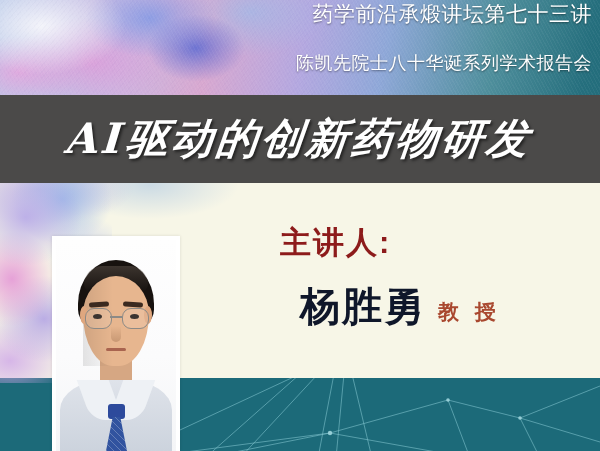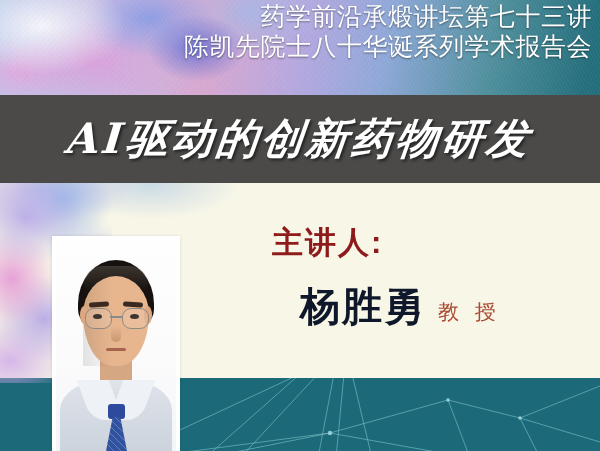--- a/index.html
+++ b/index.html
@@ -64,26 +64,26 @@
     position: absolute;
     top: 2px;
     right: 8px;
     width: 430px;
     text-align: right;
     color: #ffffff;
     line-height: 1.18;
     text-shadow: 0 1px 2px rgba(0,0,0,.45);
   }
   .header-line {
-    font-size: 25px;
+    font-size: 21px;
     font-weight: 500;
     letter-spacing: .5px;
     white-space: nowrap;
   }
-  .header-line.l2 { font-size: 25px; }
+  .header-line.l2 { font-size: 18px; margin-top: 26px; }
 
   
   .title-band {
     position: absolute;
     left: 0;
     top: 95px;
     width: 600px;
     height: 88px;
     background: #4b4a49;
     display: flex;
@@ -263,21 +263,21 @@
   }
   .p-tie-body:after {
     content:"";
     position:absolute; inset:0;
     background-image: repeating-linear-gradient(45deg, rgba(255,255,255,.25) 0 1px, rgba(255,255,255,0) 1px 5px);
   }
 
   
   .speaker-label {
     position: absolute;
-    left: 272px;
+    left: 280px;
     top: 222px;
     font-size: 31px;
     font-weight: 600;
     color: #8d1b1b;
     letter-spacing: 2px;
     white-space: nowrap;
   }
   .speaker-row {
     position: absolute;
     left: 300px;
@@ -289,21 +289,21 @@
   }
   .speaker-name {
     font-size: 40px;
     font-weight: 700;
     color: #0f172a;
     letter-spacing: 2px;
     line-height: 1;
   }
   .speaker-title {
     font-size: 21px;
-    font-weight: 400;
+    font-weight: 700;
     color: #a9482f;
     letter-spacing: 5px;
     line-height: 1;
     padding-bottom: 4px;
   }
 
   
   .footer {
     position: absolute;
     left: 0;

